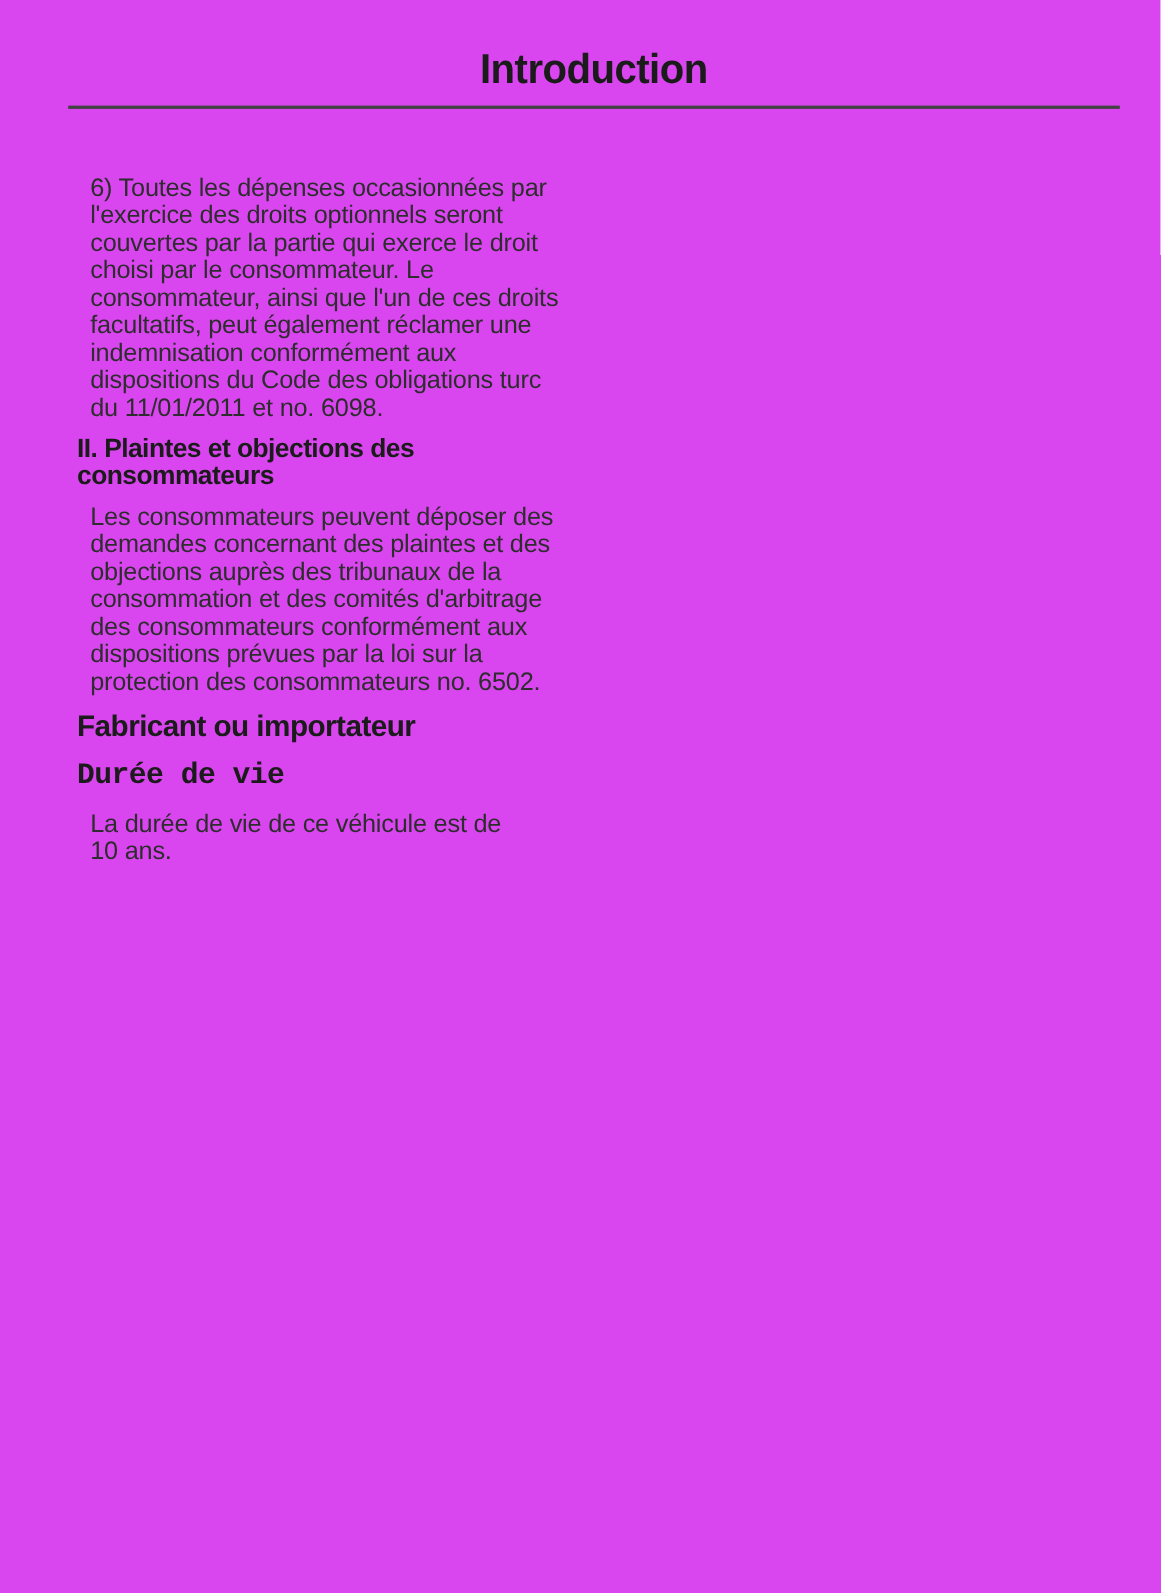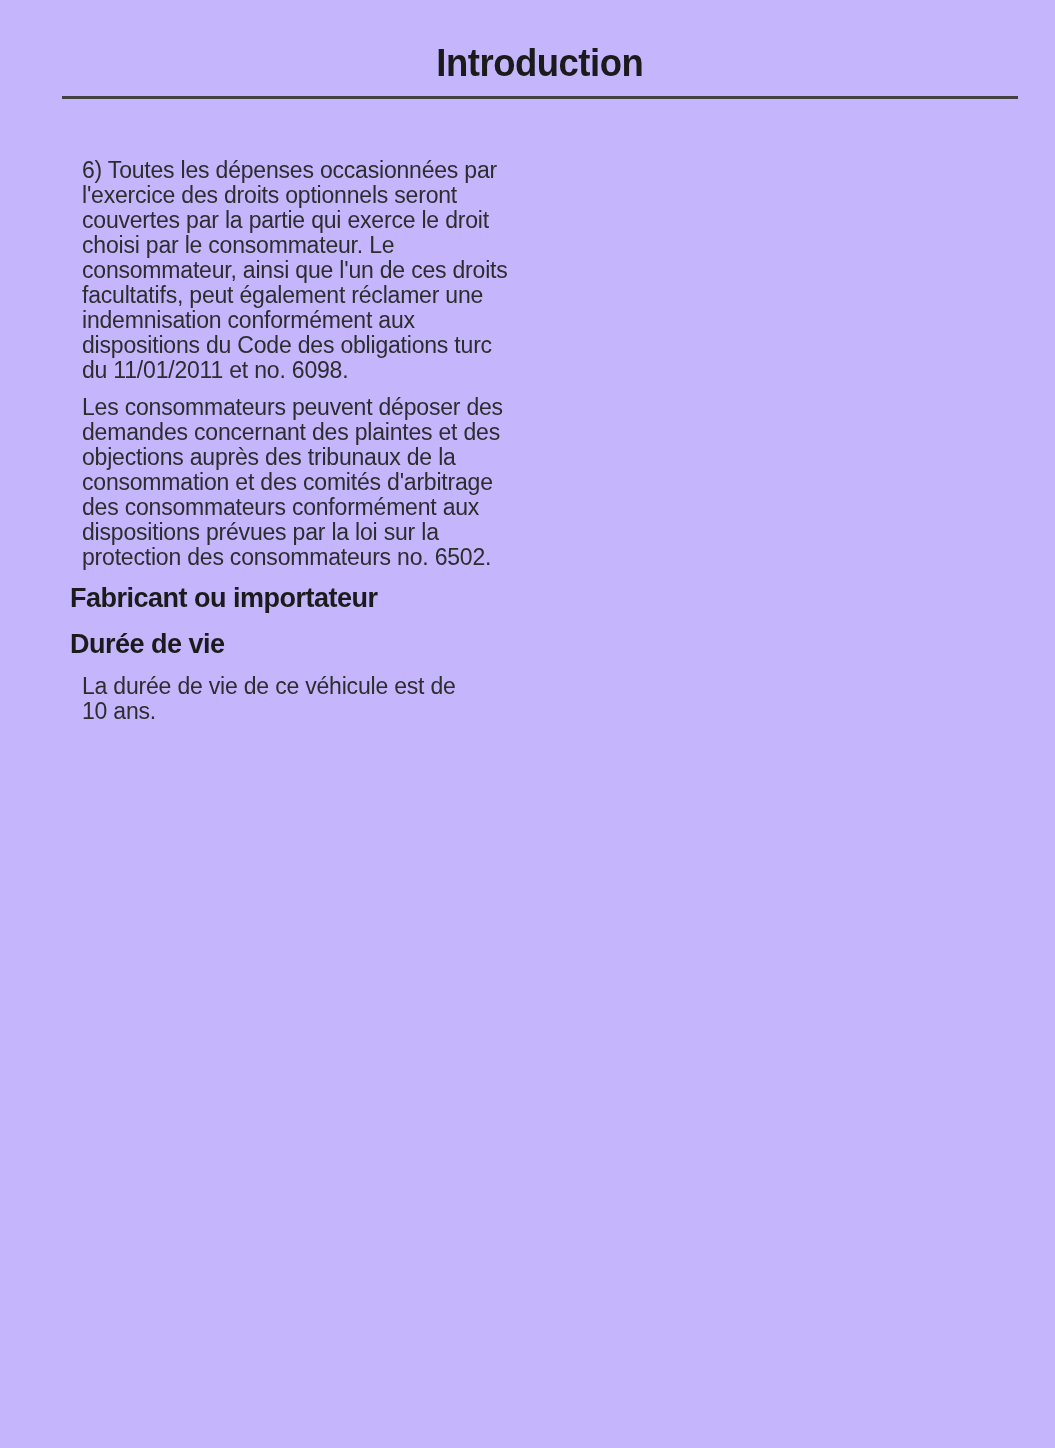--- a/index.html
+++ b/index.html
@@ -4,21 +4,21 @@
 <style>
   html, body {
     margin: 0;
     padding: 0;
     background: #ffffff;
   }
   .page {
     position: relative;
     width: 1055px;
     height: 1448px;
-    background: #c4b5fd;
+    background: #d946ef;
     font-family: "Liberation Sans", sans-serif;
     overflow: hidden;
     -webkit-font-smoothing: antialiased;
   }
   .header {
     position: absolute;
     top: 42px;
     left: 62px;
     width: 956px;
     text-align: center;
@@ -68,20 +68,21 @@
     margin: 13px 0 16px 0;
     font-size: 27px;
     line-height: 30px;
     font-weight: bold;
     letter-spacing: -0.5px;
     color: #1b1b1b;
   }
   .h-section.lifetime {
     margin-top: 14px;
     margin-bottom: 15px;
+    font-family: Liberation Mono, monospace;
   }
   .page-number {
     position: absolute;
     top: 1372px;
     left: 62px;
     width: 956px;
     text-align: center;
     font-size: 23px;
     line-height: 25px;
     color: #2d2d2d;
@@ -103,20 +104,22 @@
     <p>6) Toutes les dépenses occasionnées par
 l'exercice des droits optionnels seront
 couvertes par la partie qui exerce le droit
 choisi par le consommateur. Le
 consommateur, ainsi que l'un de ces droits
 facultatifs, peut également réclamer une
 indemnisation conformément aux
 dispositions du Code des obligations turc
 du 11/01/2011 et no. 6098.</p>
 
+    <h2 class="h-sub">II. Plaintes et objections des
+consommateurs</h2>
 
     <p>Les consommateurs peuvent déposer des
 demandes concernant des plaintes et des
 objections auprès des tribunaux de la
 consommation et des comités d'arbitrage
 des consommateurs conformément aux
 dispositions prévues par la loi sur la
 protection des consommateurs no. 6502.</p>
 
     <h2 class="h-section">Fabricant ou importateur</h2>

